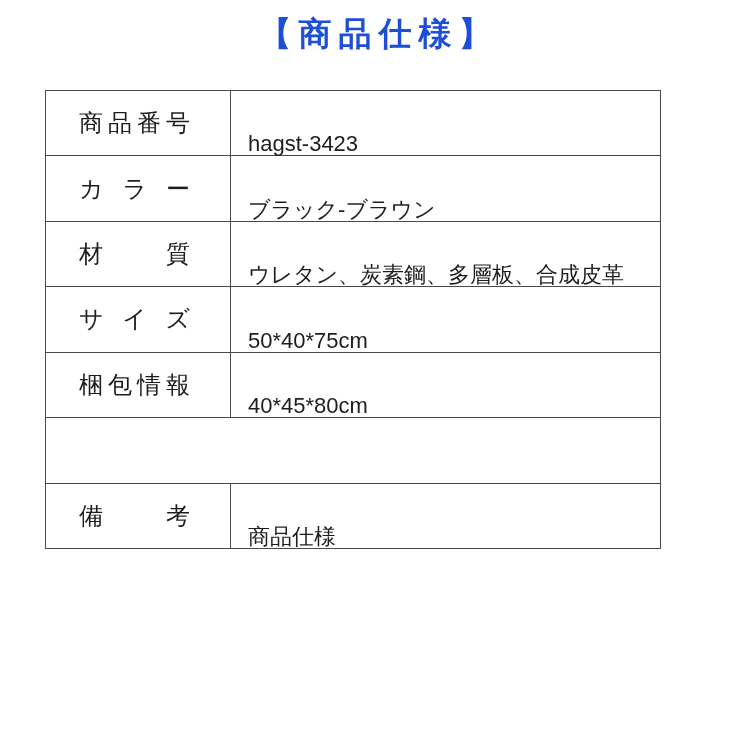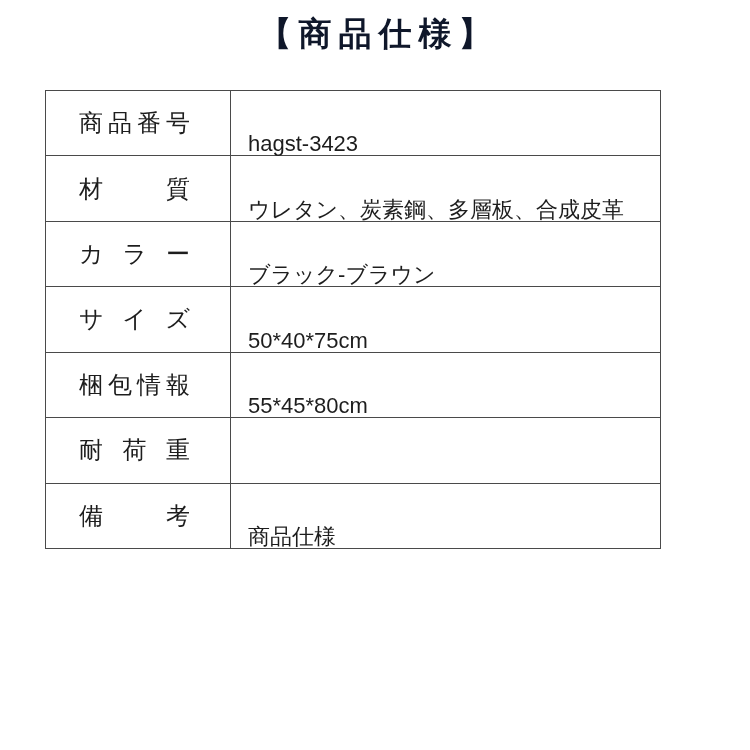--- a/index.html
+++ b/index.html
@@ -16,21 +16,21 @@
   }
   .title {
     position: absolute;
     top: 12px; left: 0;
     width: 750px;
     text-align: center;
     font-size: 33px;
     font-weight: 600;
     letter-spacing: 7px;
     padding-left: 7px; 
-    color: #0f172a;
+    color: #1d4ed8;
     white-space: nowrap;
   }
   .spec-table {
     position: absolute;
     left: 45px; top: 90px;
     width: 616px; height: 459px;
     border: 1px solid #4a4a4a;
     display: flex;
     flex-direction: column;
     background: #ffffff;
@@ -86,58 +86,55 @@
       <div class="spec-label-cell">
         <span>商品番号</span>
       </div>
       <div class="spec-value-cell">
         <span>hagst-3423</span>
       </div>
     </div>
 
     <div class="spec-row">
       <div class="spec-label-cell">
-        <span>材質</span>
+        <span>カラー</span>
       </div>
       <div class="spec-value-cell">
-        <span>ウレタン、炭素鋼、多層板、合成皮革</span>
+        <span>ブラック-ブラウン</span>
       </div>
     </div>
 
     <div class="spec-row">
       <div class="spec-label-cell">
-        <span>カラー</span>
+        <span>材質</span>
       </div>
       <div class="spec-value-cell">
-        <span>ブラック-ブラウン</span>
+        <span>ウレタン、炭素鋼、多層板、合成皮革</span>
       </div>
     </div>
 
     <div class="spec-row">
       <div class="spec-label-cell">
         <span>サイズ</span>
       </div>
       <div class="spec-value-cell">
         <span>50*40*75cm</span>
       </div>
     </div>
 
     <div class="spec-row">
       <div class="spec-label-cell">
         <span>梱包情報</span>
       </div>
       <div class="spec-value-cell">
-        <span>55*45*80cm</span>
+        <span>40*45*80cm</span>
       </div>
     </div>
 
     <div class="spec-row">
-      <div class="spec-label-cell">
-        <span>耐荷重</span>
-      </div>
     </div>
 
 
     <div class="spec-row">
       <div class="spec-label-cell">
         <span>備考</span>
       </div>
       <div class="spec-value-cell">
         <span>商品仕様</span>
       </div>

